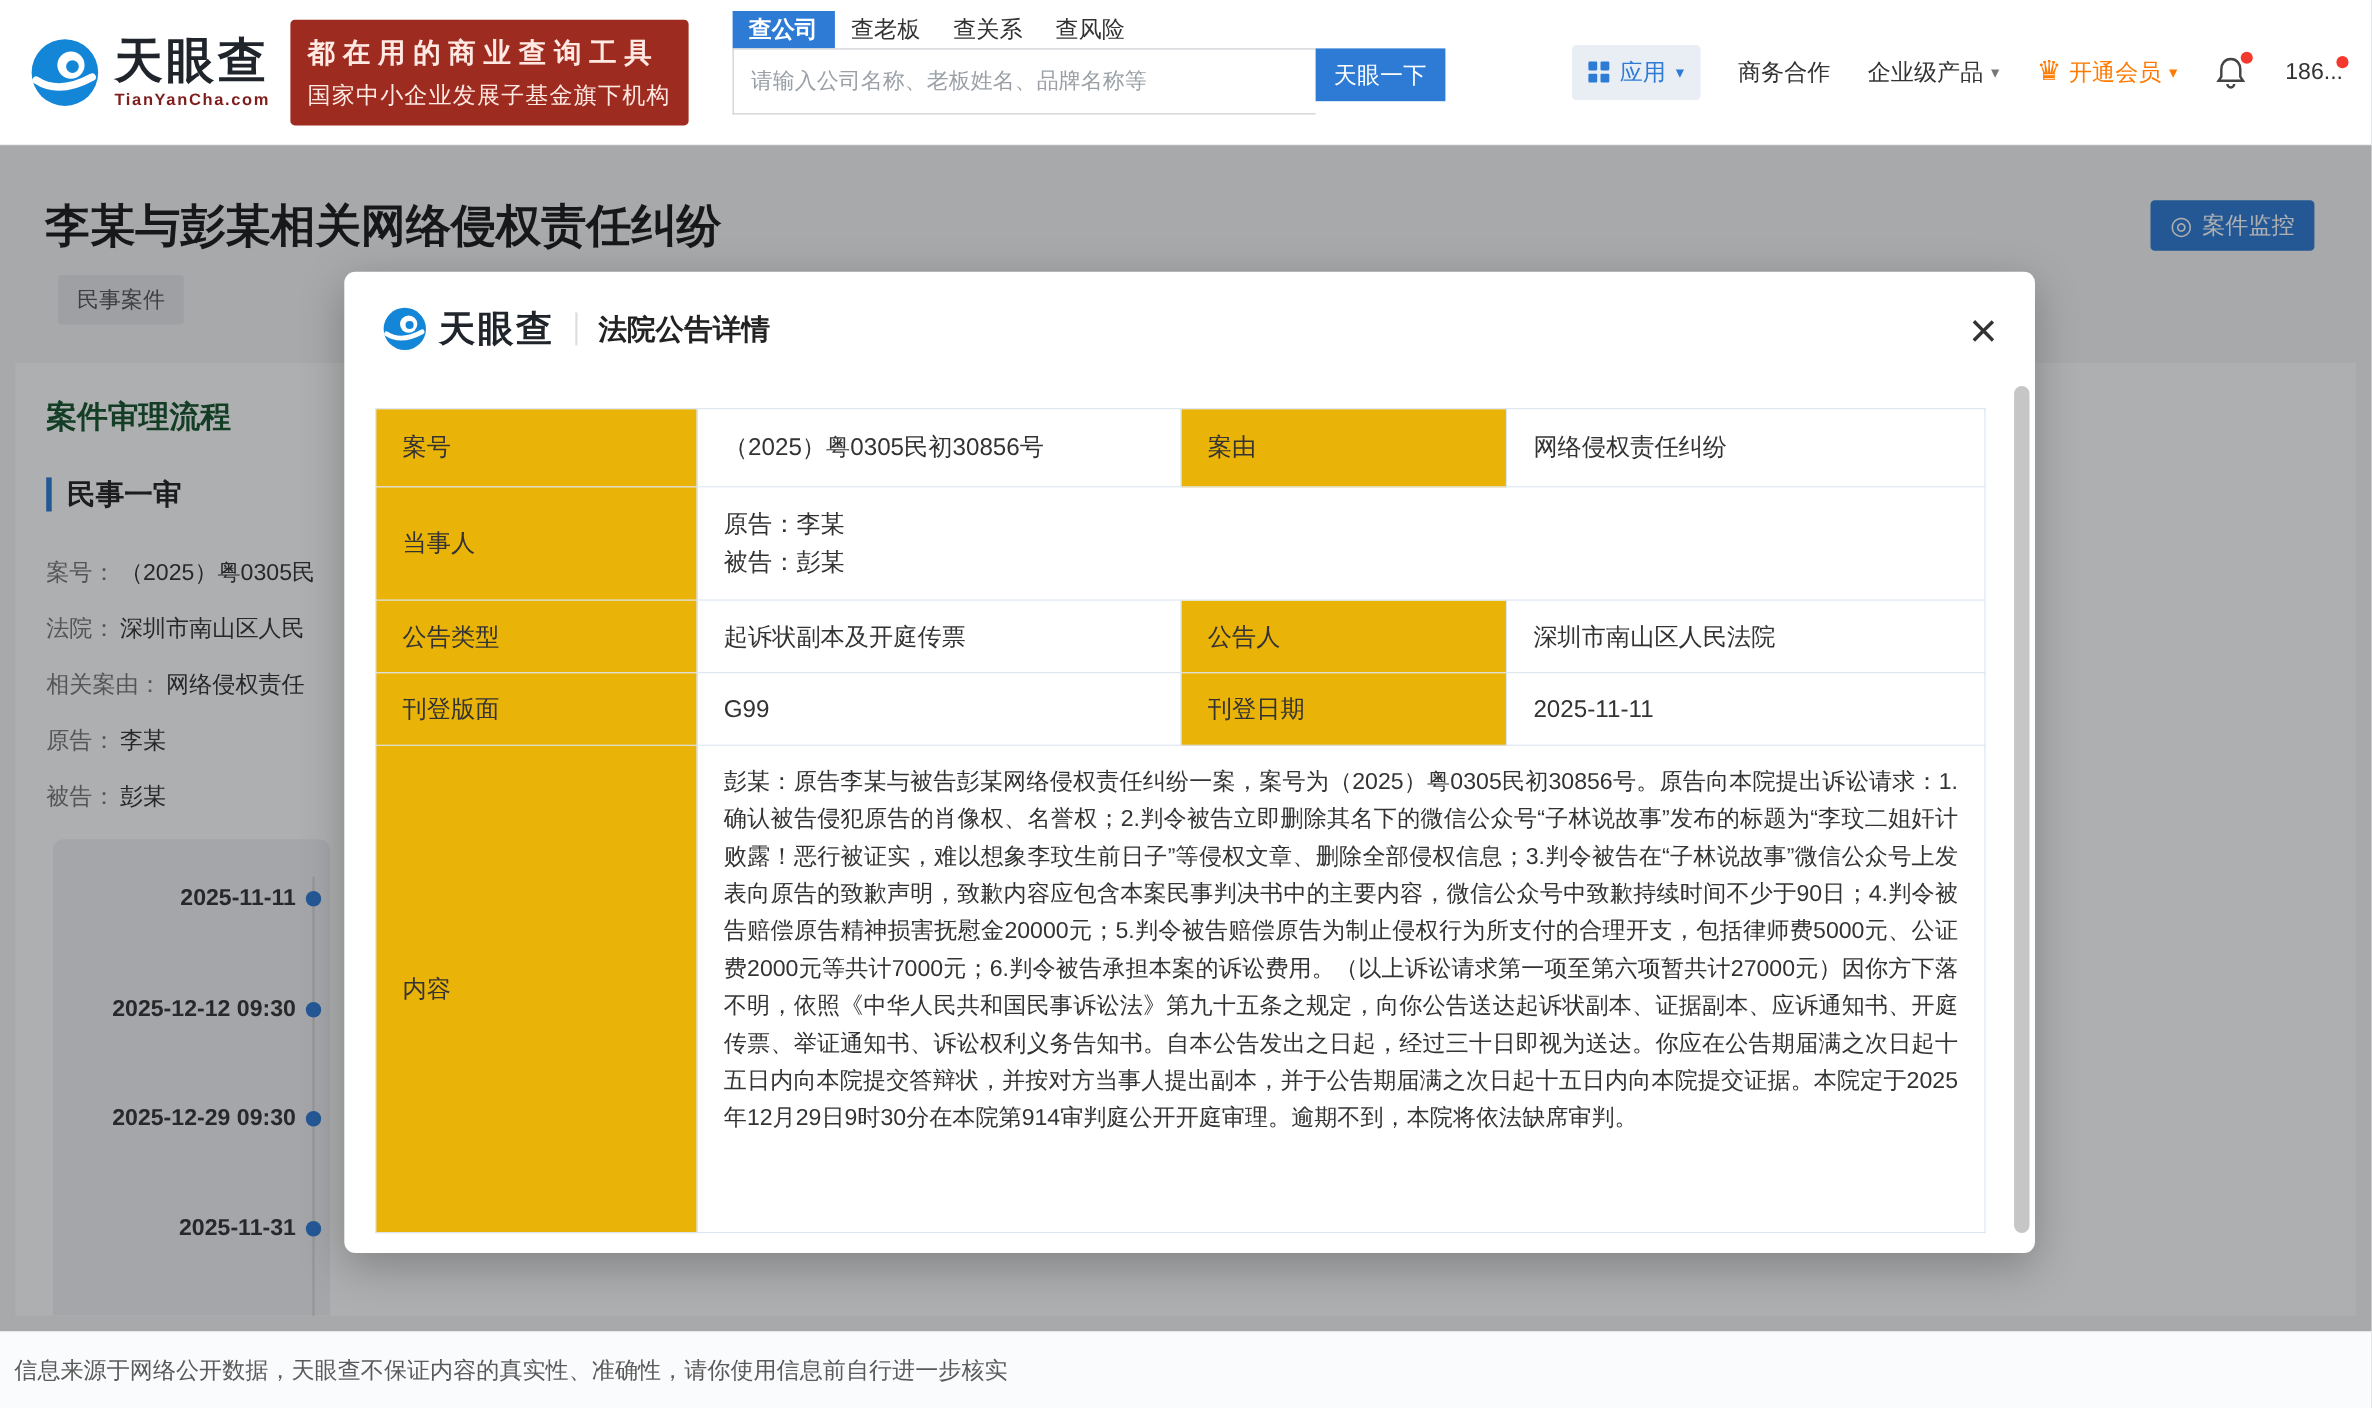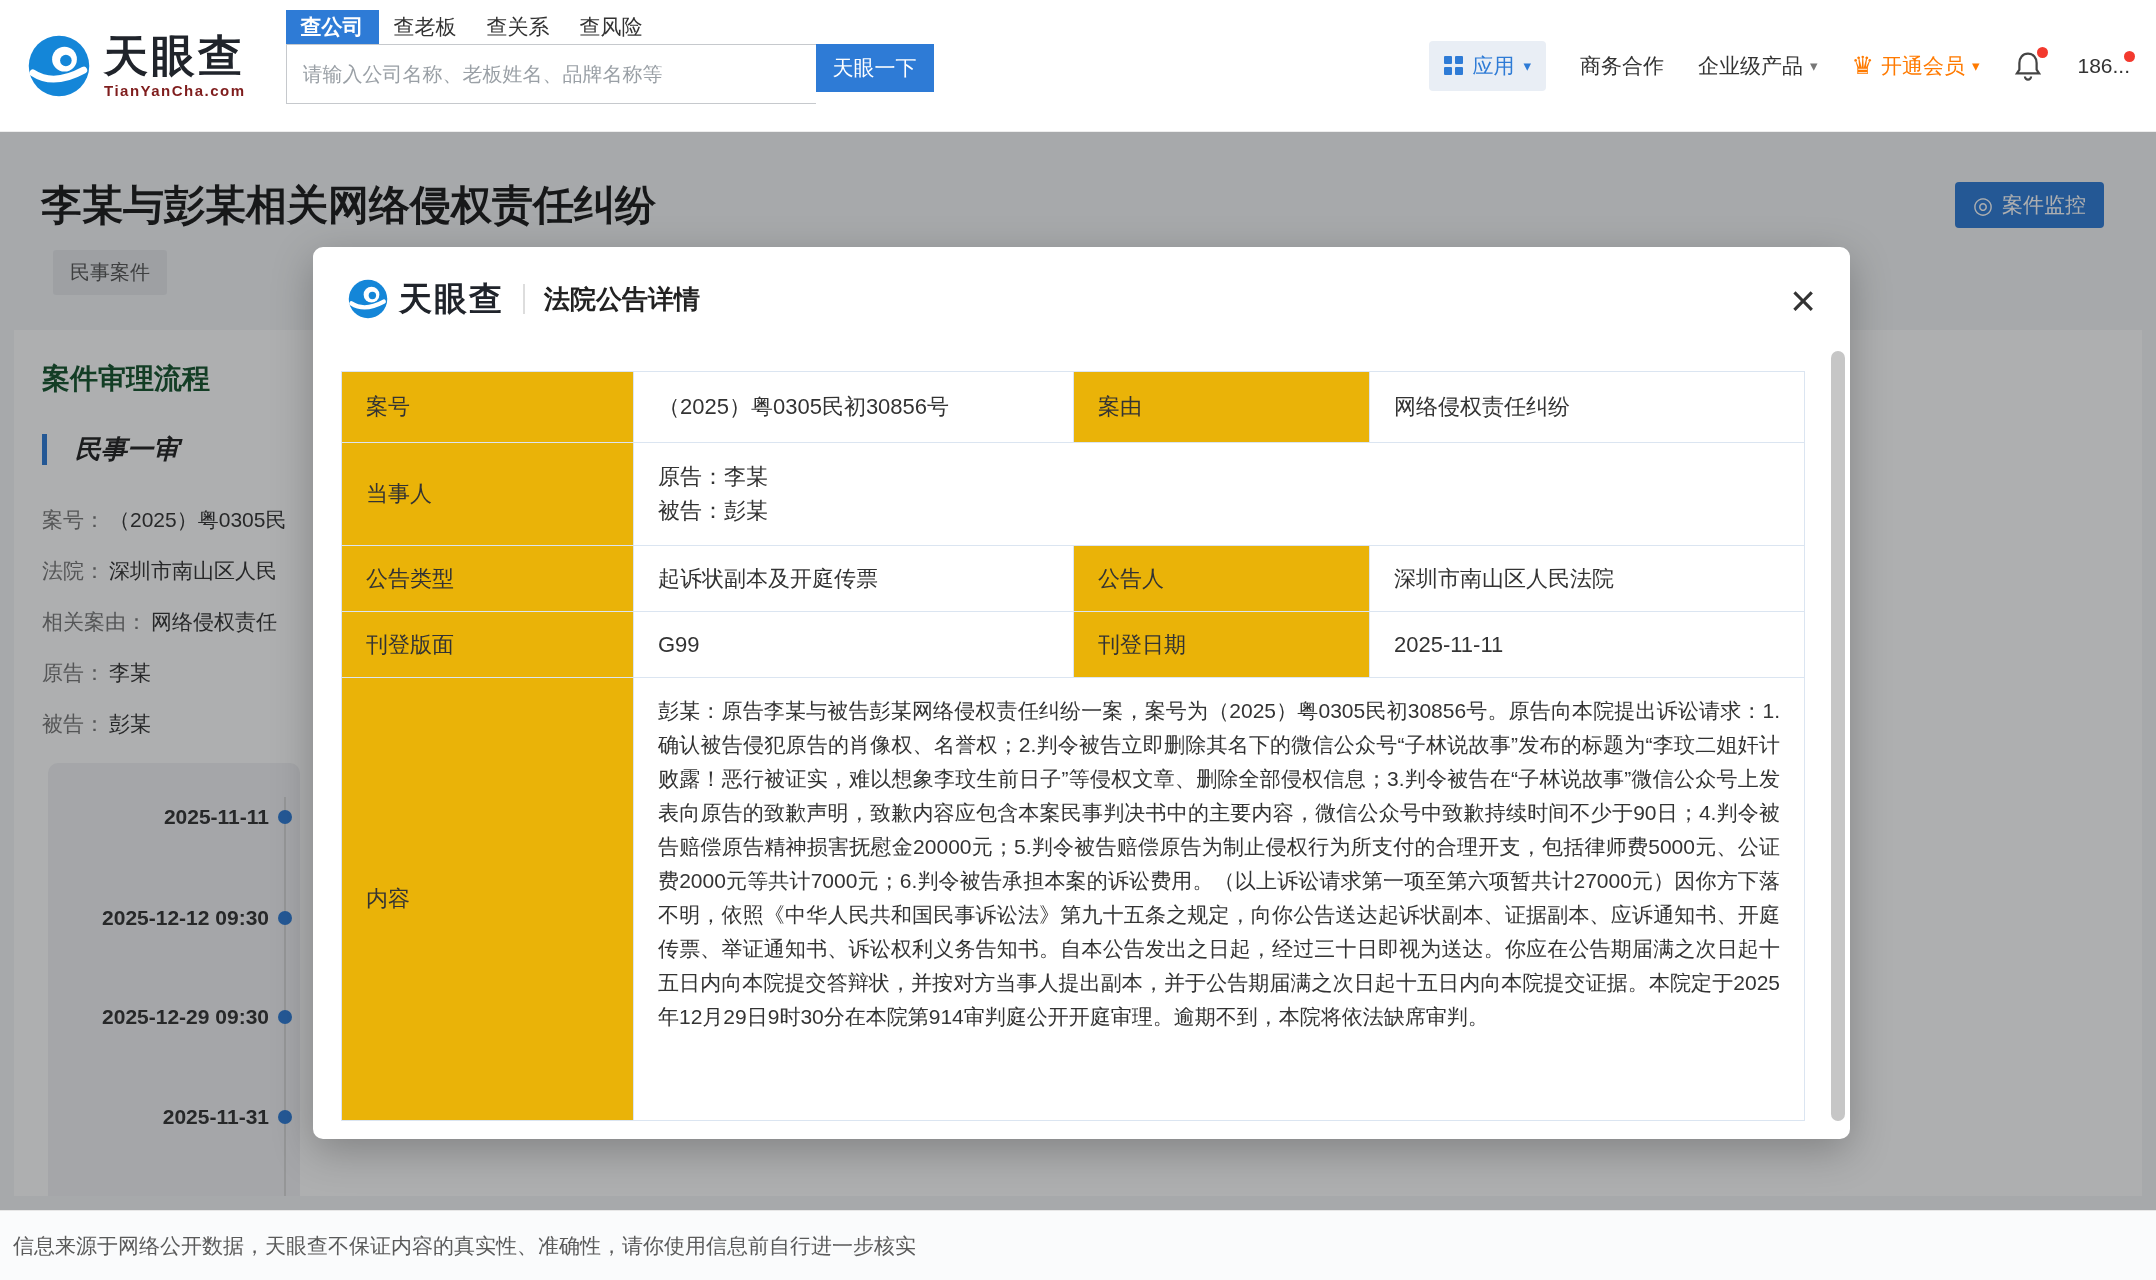--- a/index.html
+++ b/index.html
@@ -71,21 +71,21 @@
     position:absolute; right:52px; top:50px; height:46px; background:#2e7bd6; color:#fff;
     border:none; border-radius:4px; font-size:21px; display:flex; align-items:center;
     gap:9px; padding:0 18px; cursor:pointer; font-family:inherit;
   }
   .mon-icon { font-size:23px; line-height:1; }
 
   .card { position:absolute; left:14px; right:14px; top:198px; bottom:14px; background:#fff; }
   .section-title { position:absolute; left:28px; top:30px; margin:0; font-size:28px; color:#14532d; font-weight:bold; }
   .stage {
     position:absolute; left:28px; top:104px; margin:0; font-size:26px; color:#222;
-    font-weight:bold; padding-left:28px; border-left:5px solid #2e7bd6; line-height:1.2;font-style:italic;
+    font-weight:bold; padding-left:14px; border-left:5px solid #2e7bd6; line-height:1.2;
   }
   .fields { position:absolute; left:28px; top:164px; font-size:21px; }
   .field { height:51px; display:flex; align-items:center; }
   .f-label { color:#777; }
   .f-value { color:#333; margin-left:4px; }
 
   .timeline {
     position:absolute; left:34px; top:433px; width:252px; bottom:0;
     background:#f1f2f4; border-radius:10px 10px 0 0;
   }
@@ -140,20 +140,24 @@
       <circle cx="28" cy="19" r="9" fill="#ffffff"></circle>
       <circle cx="29" cy="20" r="4.2" fill="#1486d8"></circle>
       <path d="M5 29 Q 20 39 42 27" stroke="#ffffff" stroke-width="5" fill="none" stroke-linecap="round"></path>
     </svg>
     <span class="logo-text">
       <span class="logo-name">天眼查</span>
       <span class="logo-domain">TianYanCha.com</span>
     </span>
   </div>
 
+  <div class="badge">
+    <div class="badge-l1">都在用的商业查询工具</div>
+    <div class="badge-l2">国家中小企业发展子基金旗下机构</div>
+  </div>
 
   <div class="search-col">
     <div class="tabs">
       <span class="tab active">查公司</span>
       <span class="tab">查老板</span>
       <span class="tab">查关系</span>
       <span class="tab">查风险</span>
     </div>
     <div class="search-row">
       <input type="text" placeholder="请输入公司名称、老板姓名、品牌名称等" style="">

